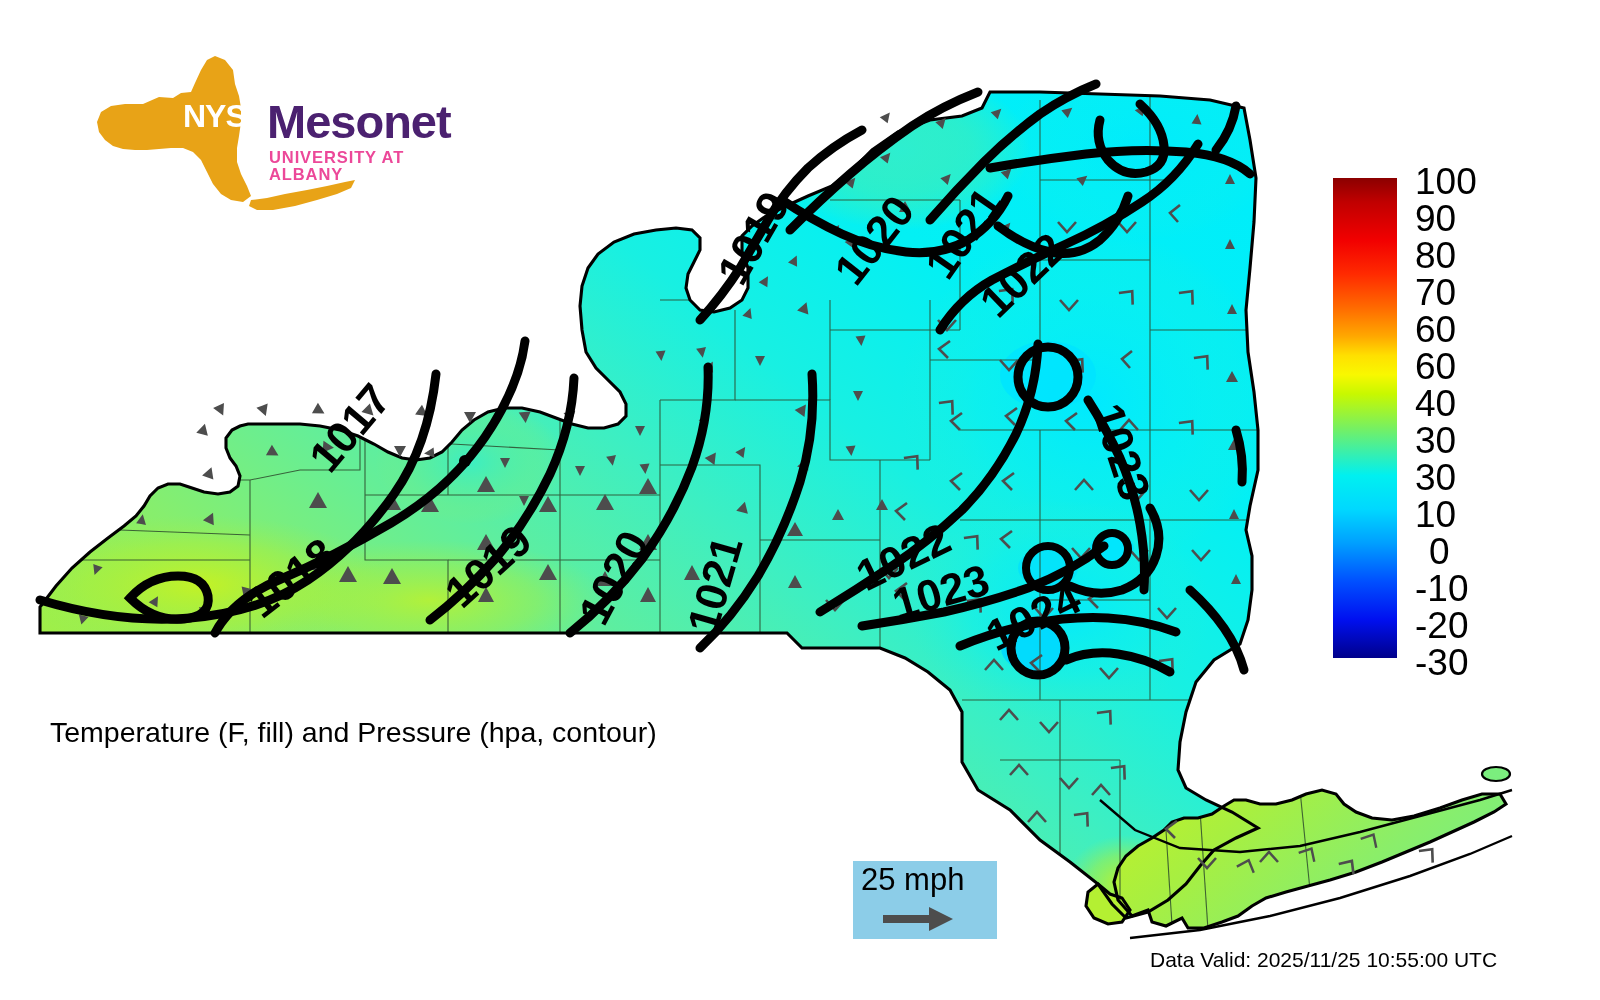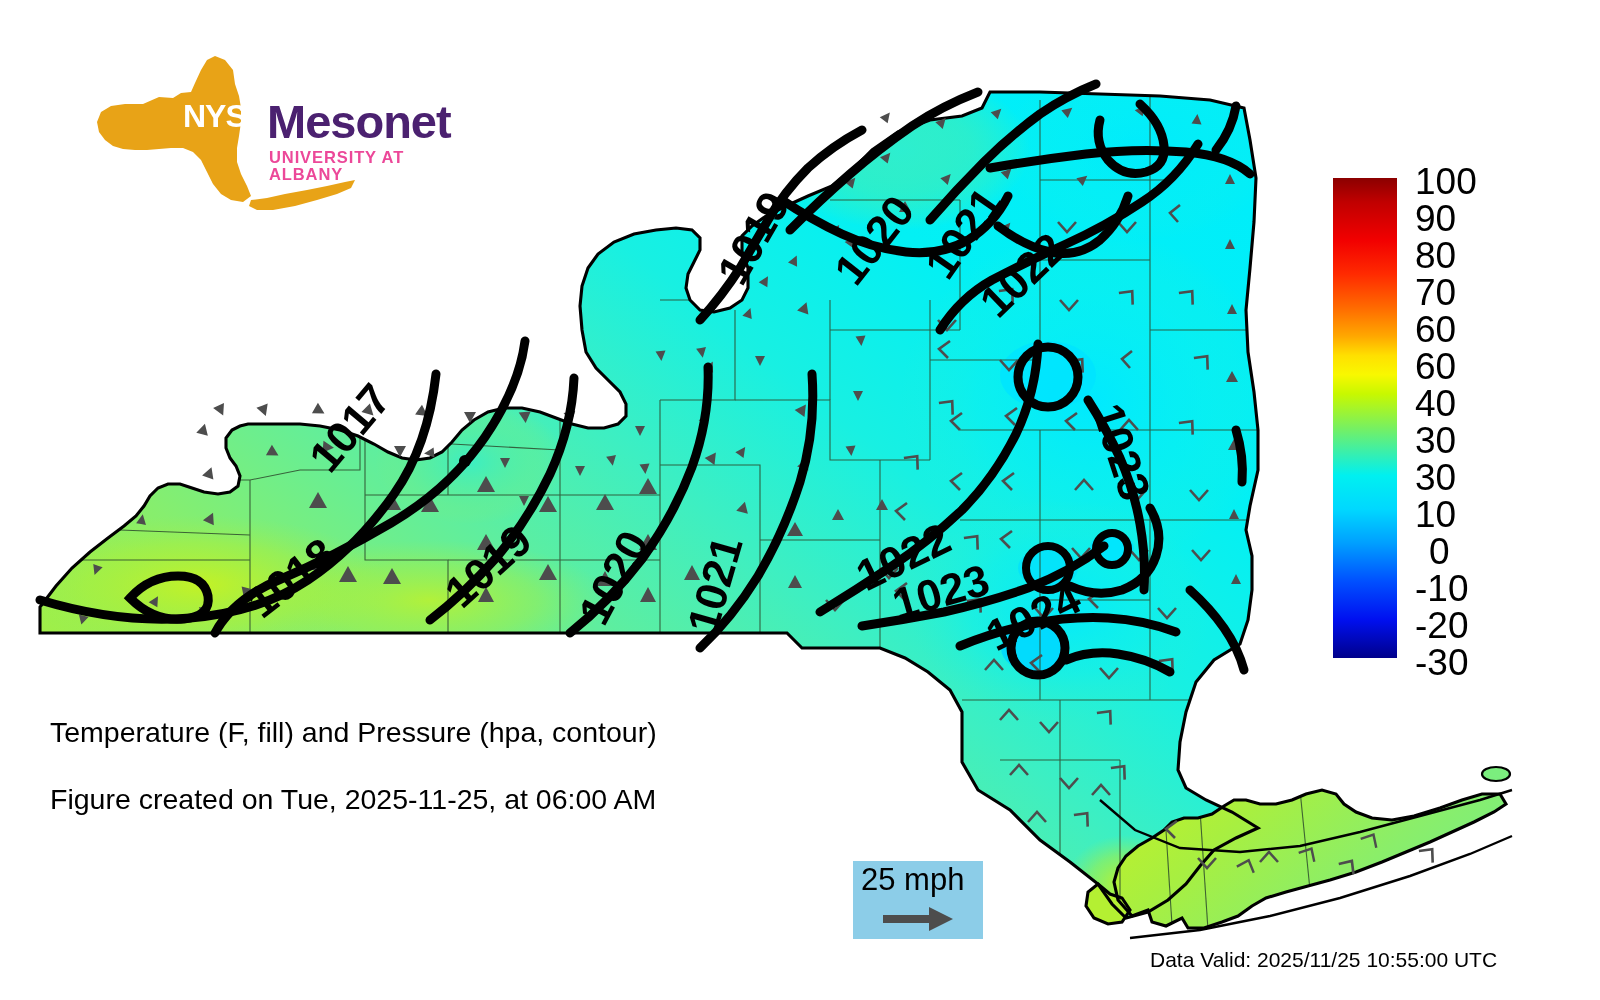--- a/index.html
+++ b/index.html
@@ -31,21 +31,21 @@
         #00a0ff 76%, #0050ff 84%, #0010f0 92%, #00008b 100%);}
   #cbar-labels{position:absolute;left:1415px;top:163px;width:120px;height:520px;}
   .cb-lab{position:absolute;font-size:37px;line-height:1;text-align:left;
           letter-spacing:0px;white-space:nowrap;}
 
   
   #caption{position:absolute;left:50px;top:718px;width:780px;}
   .cap-line{font-size:28.5px;line-height:1;margin-bottom:38px;white-space:nowrap;}
 
   
-  #wind-leg{position:absolute;left:853px;top:861px;width:130px;height:78px;
+  #wind-leg{position:absolute;left:853px;top:861px;width:144px;height:78px;
             background:#8ccde8;}
   #wind-leg-text{position:absolute;left:8px;top:3px;font-size:31px;line-height:1;
                  white-space:nowrap;}
   #wind-leg-arrow{position:absolute;left:30px;top:44px;}
 
   
   #data-valid{position:absolute;left:1150px;top:949px;font-size:21px;line-height:1;
               white-space:nowrap;}
 </style>
 </head>
@@ -660,21 +660,20 @@
   <div class="cb-lab" style="top:296px">30</div>
   <div class="cb-lab" style="top:333px">10</div>
   <div class="cb-lab" style="top:370px;left:14px">0</div>
   <div class="cb-lab" style="top:407px">-10</div>
   <div class="cb-lab" style="top:444px">-20</div>
   <div class="cb-lab" style="top:481px">-30</div>
 </div>
 
 <div id="caption">
   <div class="cap-line">Temperature (F, fill) and Pressure (hpa, contour)</div>
-  <div class="cap-line">Figure created on Tue, 2025-11-25, at 06:00 AM</div>
 </div>
 
 <div id="wind-leg">
   <div id="wind-leg-text">25 mph</div>
   <svg id="wind-leg-arrow" width="74" height="28" viewBox="0 0 74 28">
     <path d="M0 10 L46 10 L46 2 L70 14 L46 26 L46 18 L0 18 Z" fill="#4d4d4d"></path>
   </svg>
 </div>
 
 <div id="data-valid">Data Valid: 2025/11/25 10:55:00 UTC</div>

